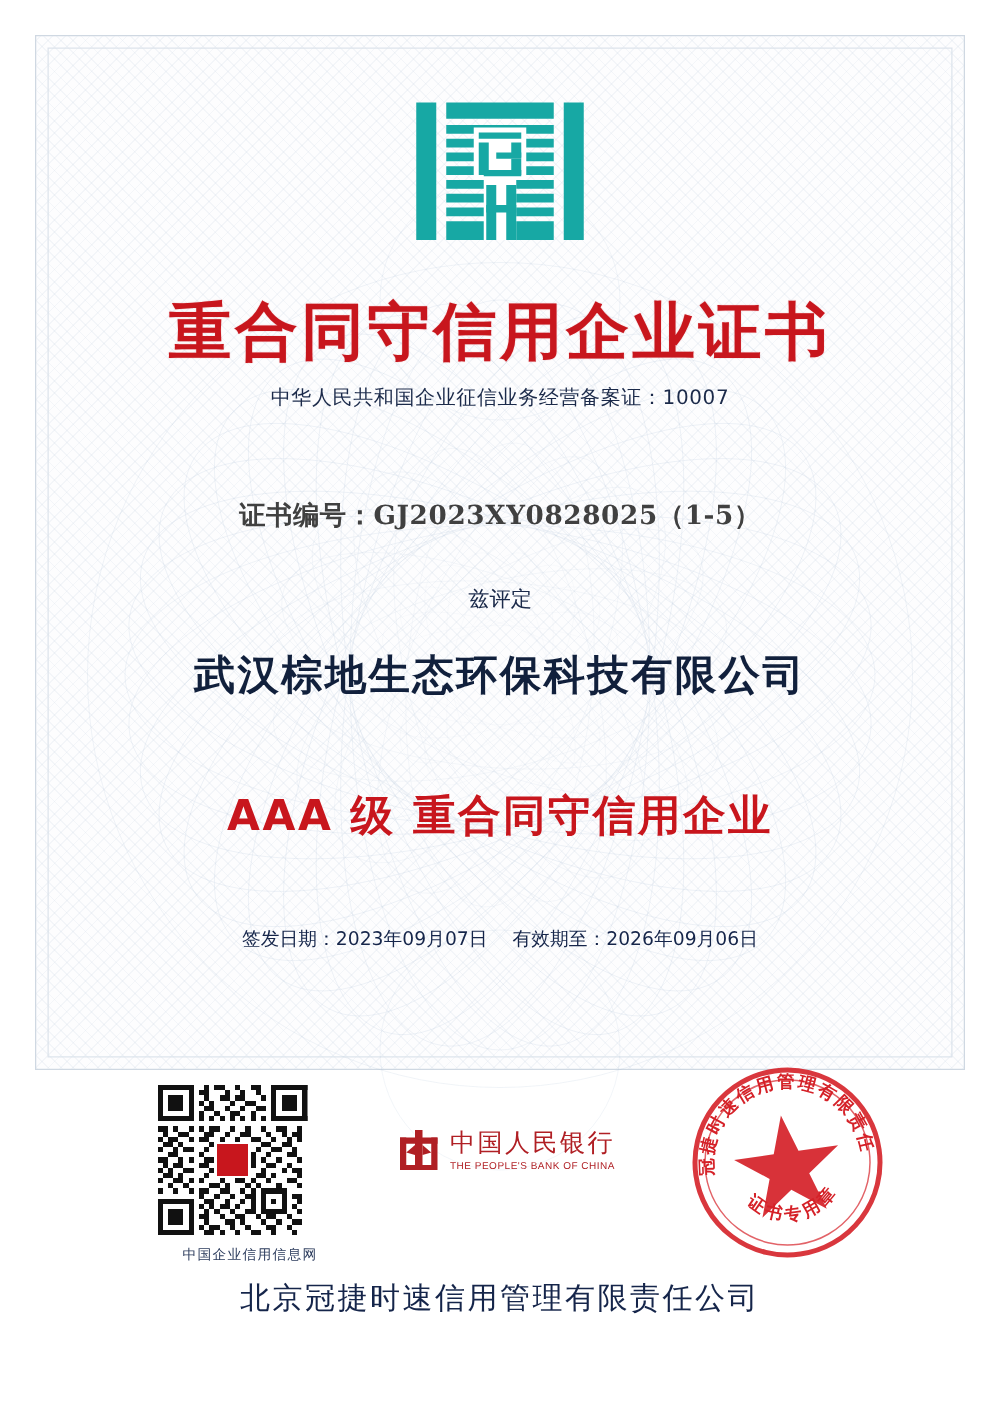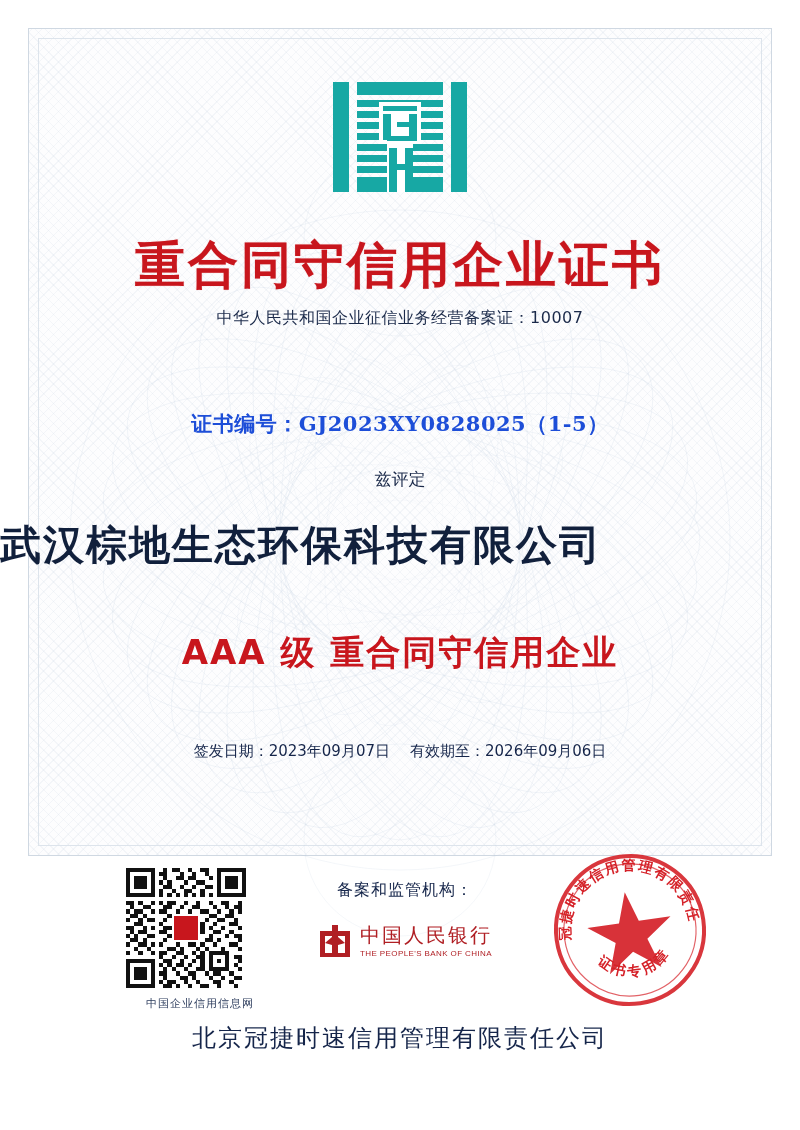--- a/index.html
+++ b/index.html
@@ -102,49 +102,48 @@
     font-size: 16px;
     letter-spacing: 0.5px;
   }
 
   .cert-no {
     position: absolute;
     left: 0;
     right: 0;
     top: 398px;
     text-align: center;
-    color: #1d4ed8;
+    color: #404040;
     font-family: "DejaVu Serif", serif;
     font-weight: bold;
     font-size: 21px;
     letter-spacing: 0.5px;
-    margin-top: 12px;
   }
 
   .hereby {
     position: absolute;
     left: 0;
     right: 0;
     top: 468px;
     text-align: center;
     color: #1b2a4a;
     font-family: "DejaVu Sans", sans-serif;
     font-size: 17px;
   }
 
   .company {
     position: absolute;
     left: 0;
     right: 0;
     top: 518px;
-    text-align: left;
+    text-align: center;
     color: #11203c;
     font-family: "DejaVu Sans", sans-serif;
     font-weight: bold;
-    font-size: 41px;
+    font-size: 33px;
     letter-spacing: 2px;
   }
 
   .grade {
     position: absolute;
     left: 0;
     right: 0;
     top: 630px;
     text-align: center;
     color: #c8161d;
@@ -615,21 +614,20 @@
           </g>
 
           <rect x="11" y="11" width="7" height="7" fill="#ffffff"></rect>
           <rect x="11.5" y="11.5" width="6" height="6" fill="#c8161d"></rect>
         </svg>
       </div>
       <div class="qr-caption">中国企业信用信息网</div>
     </div>
 
     <div class="regulator">
-      <div class="regulator-label">备案和监管机构：</div>
       <div class="bank-row">
         <svg class="bank-mark" viewBox="0 0 34 36" aria-hidden="true">
           <g fill="#b01f24">
             <rect x="14" y="2" width="6" height="32"></rect>
             <rect x="2" y="8" width="5" height="26"></rect>
             <rect x="27" y="8" width="5" height="26"></rect>
             <rect x="2" y="8" width="30" height="5"></rect>
             <path d="M7 20 L14 14 L14 22 Z"></path>
             <path d="M27 20 L20 14 L20 22 Z"></path>
             <rect x="4" y="30" width="26" height="4"></rect>

